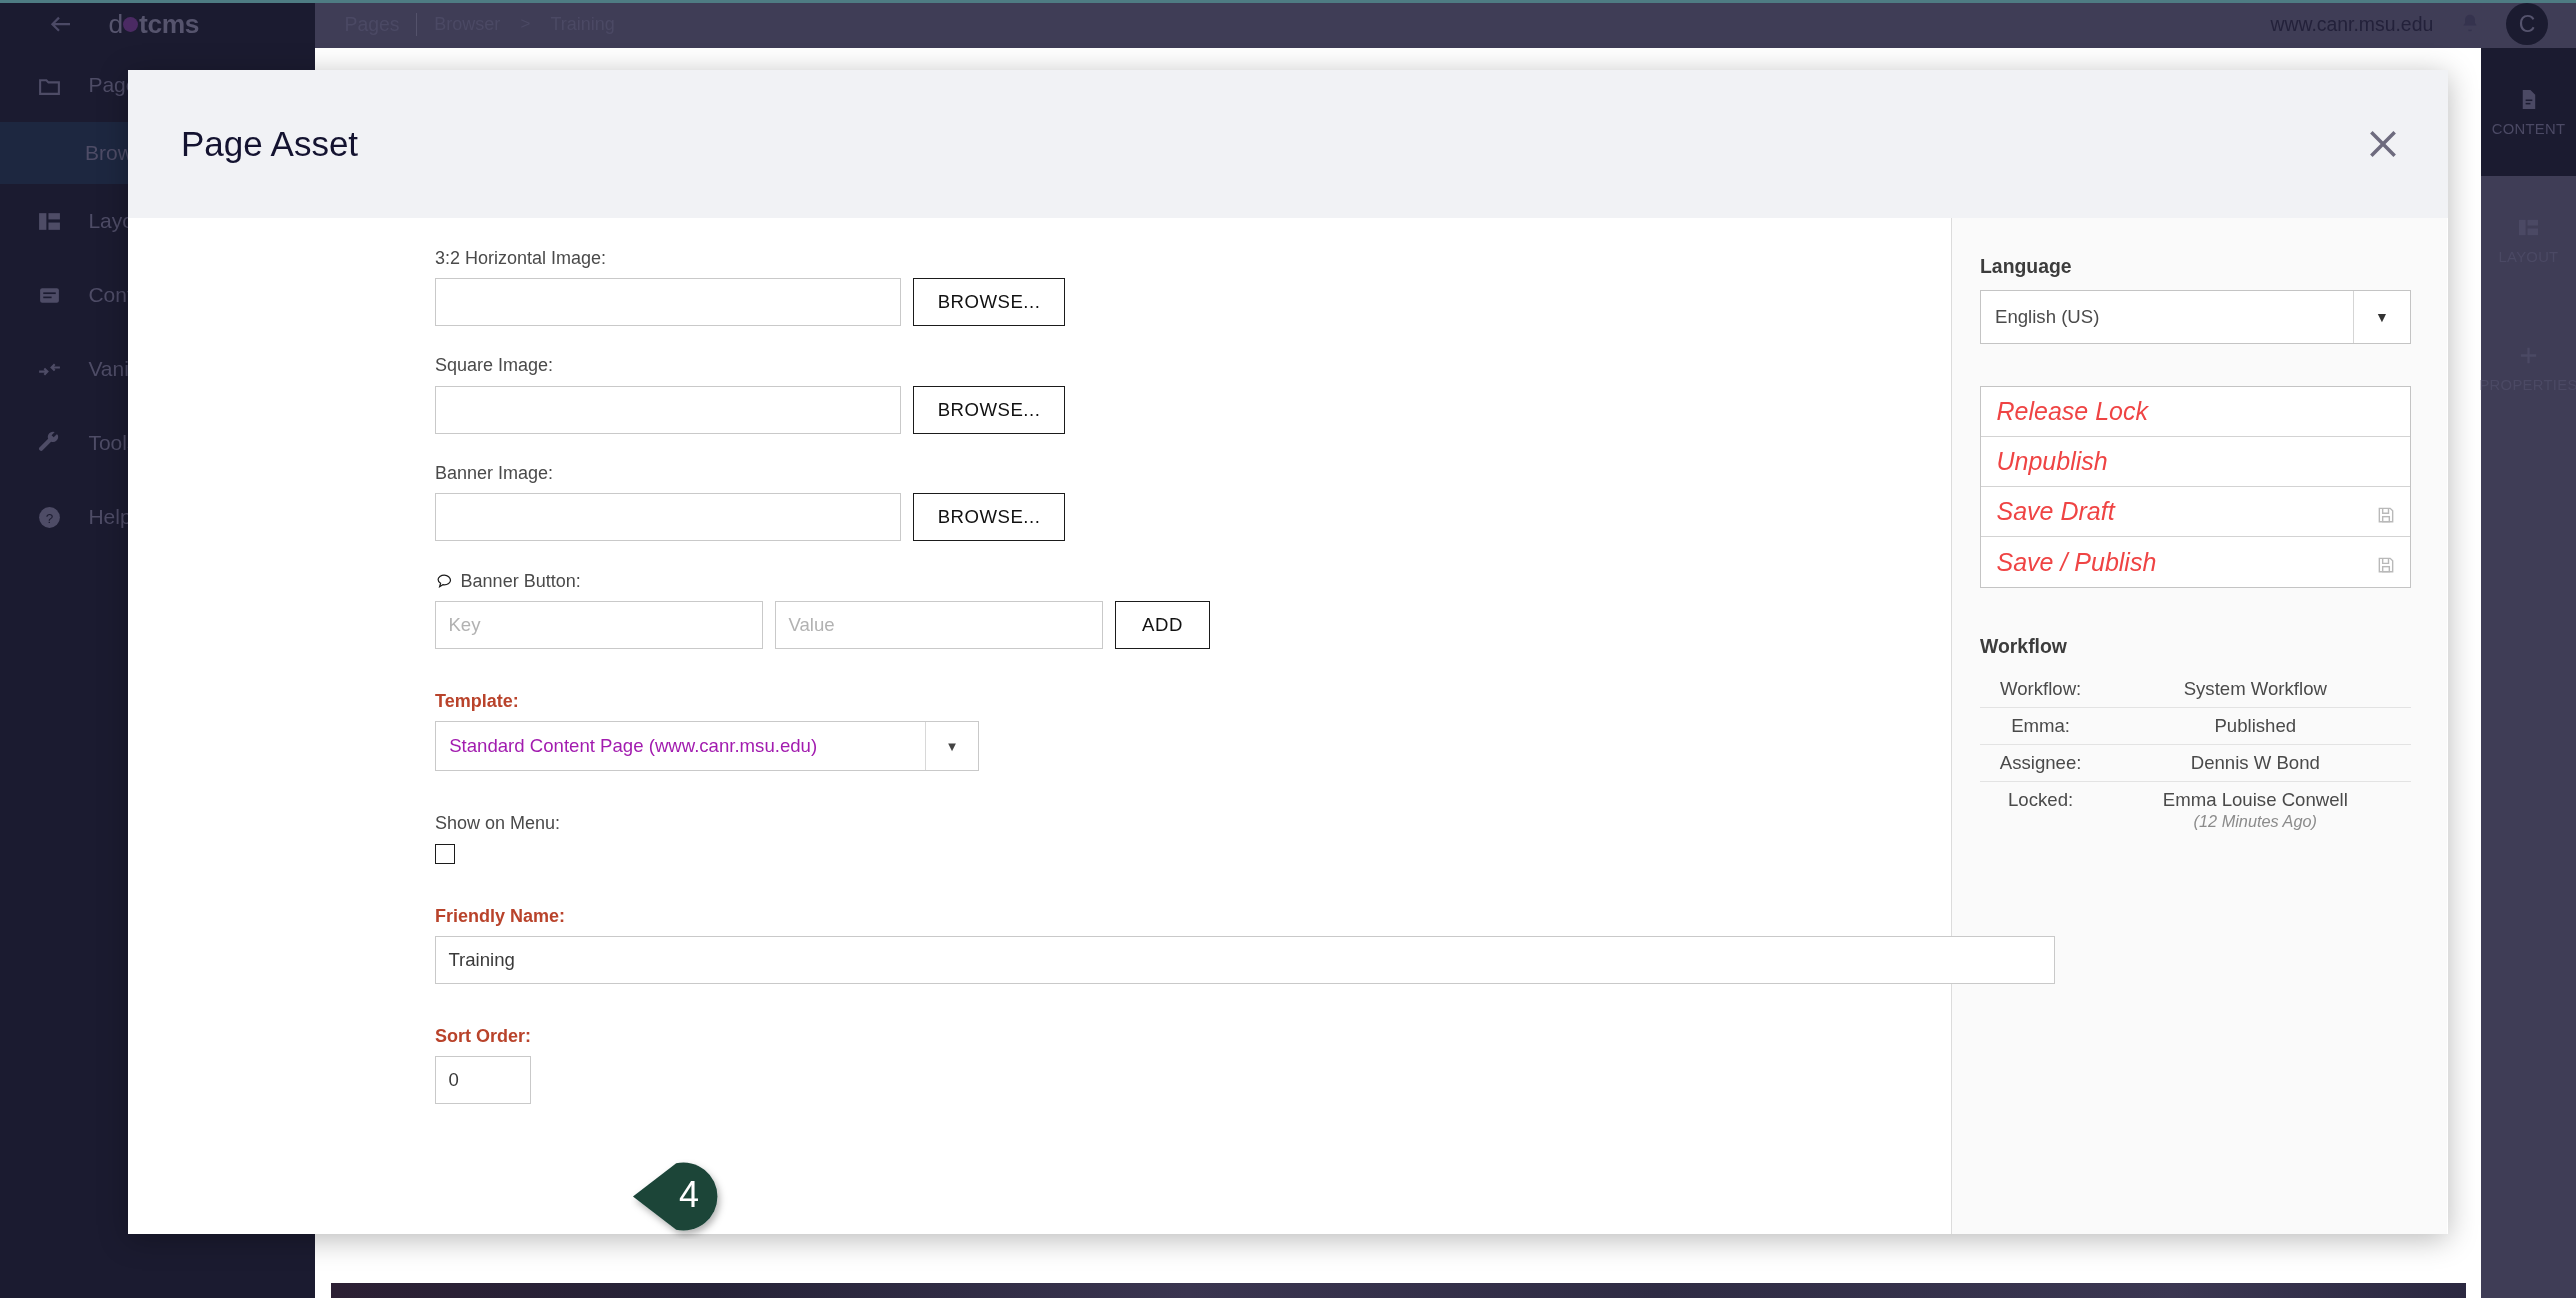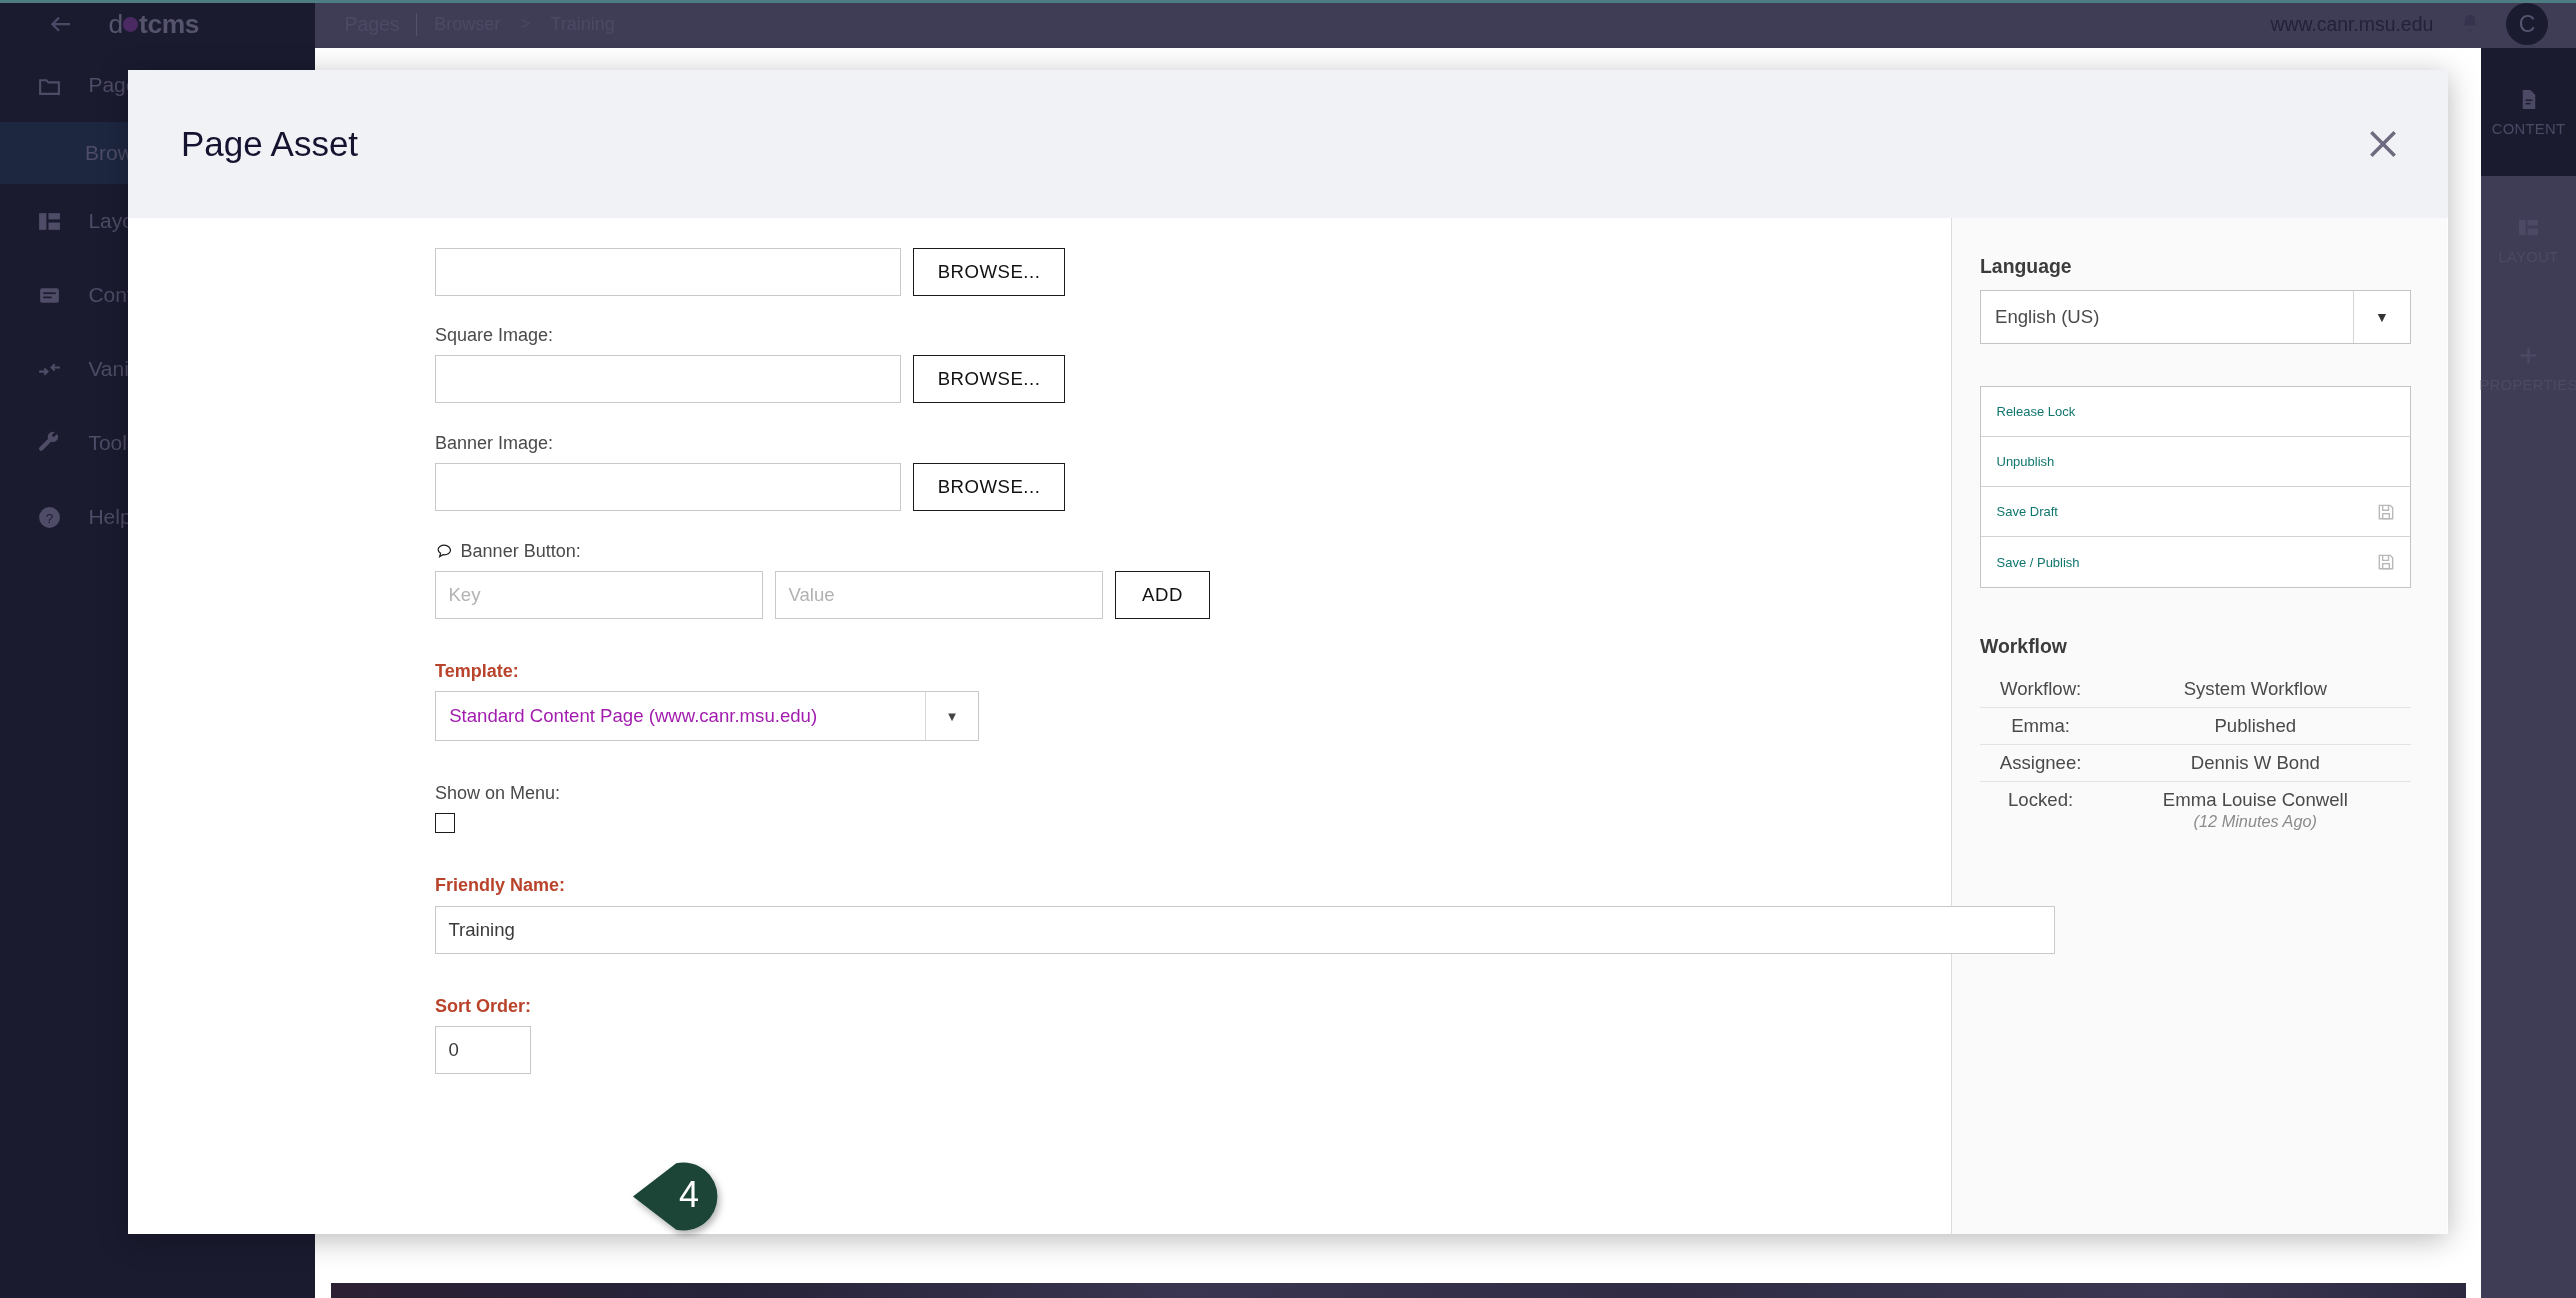--- a/index.html
+++ b/index.html
@@ -149,21 +149,21 @@
 
   
   .side-h { font-size: 19.4px; font-weight: 700; color: #3c3c3c; margin-bottom: 12.4px; }
   .lang-sel { display:flex; width: 100%; height: 54px; border:0.8px solid #c4c4c4; background:#fff; }
   .lang-sel .lv { flex:1; display:flex; align-items:center; padding-left:14px; font-size:18.6px; color:#4b4b4b; }
   .lang-sel .la { width: 57px; border-left:0.8px solid #d5d5d5; display:flex; align-items:center; justify-content:center; color:#333; font-size:14px; }
 
   .act-list { margin-top: 42px; border: 0.8px solid #c4c4c4; background:#fff; }
   .act-item {
     height: 50px; display:flex; align-items:center; justify-content:space-between;
-    padding: 0 14px 0 15.5px; font-size: 13px; color:#0f766e; border-bottom:0.8px solid #d3d3d3;
+    padding: 0 14px 0 15.5px; font-size: 25px; color:#ef4444; border-bottom:0.8px solid #d3d3d3;font-style:italic;
   }
   .act-item:last-child { border-bottom: none; }
   .save-ic { width: 20px; height: 20px; color:#b9b9b9; }
 
   .wf { margin-top: 47px; }
   .wf-row { display:flex; font-size: 18.6px; color:#4a4a4a; border-bottom:0.8px solid #e3e3e3; padding: 7px 0 7px 1.6px; text-align: center; }
   .wf-row:last-child { border-bottom: none; }
   .wf-k { width: 118px; flex:none; }
   .wf-v { flex:1; }
   .wf-sub { font-style: italic; font-size: 16.3px; color: #8b8b8b; display:block; margin-top: 1.6px; }
@@ -314,20 +314,21 @@
             <path d="M5 5l14 14M19 5L5 19"></path>
           </svg>
       </div>
     </div>
 
     <div class="modal-body">
 
       <div class="form-col">
 
         <div class="field">
+          <div class="flabel">3:2 Horizontal Image:</div>
           <div class="frow">
             <input class="txt img" type="text" value="" style="">
             <button class="btn-outline">BROWSE...</button>
           </div>
         </div>
 
         <div class="gap-md"></div>
 
         <div class="field">
           <div class="flabel">Square Image:</div>

